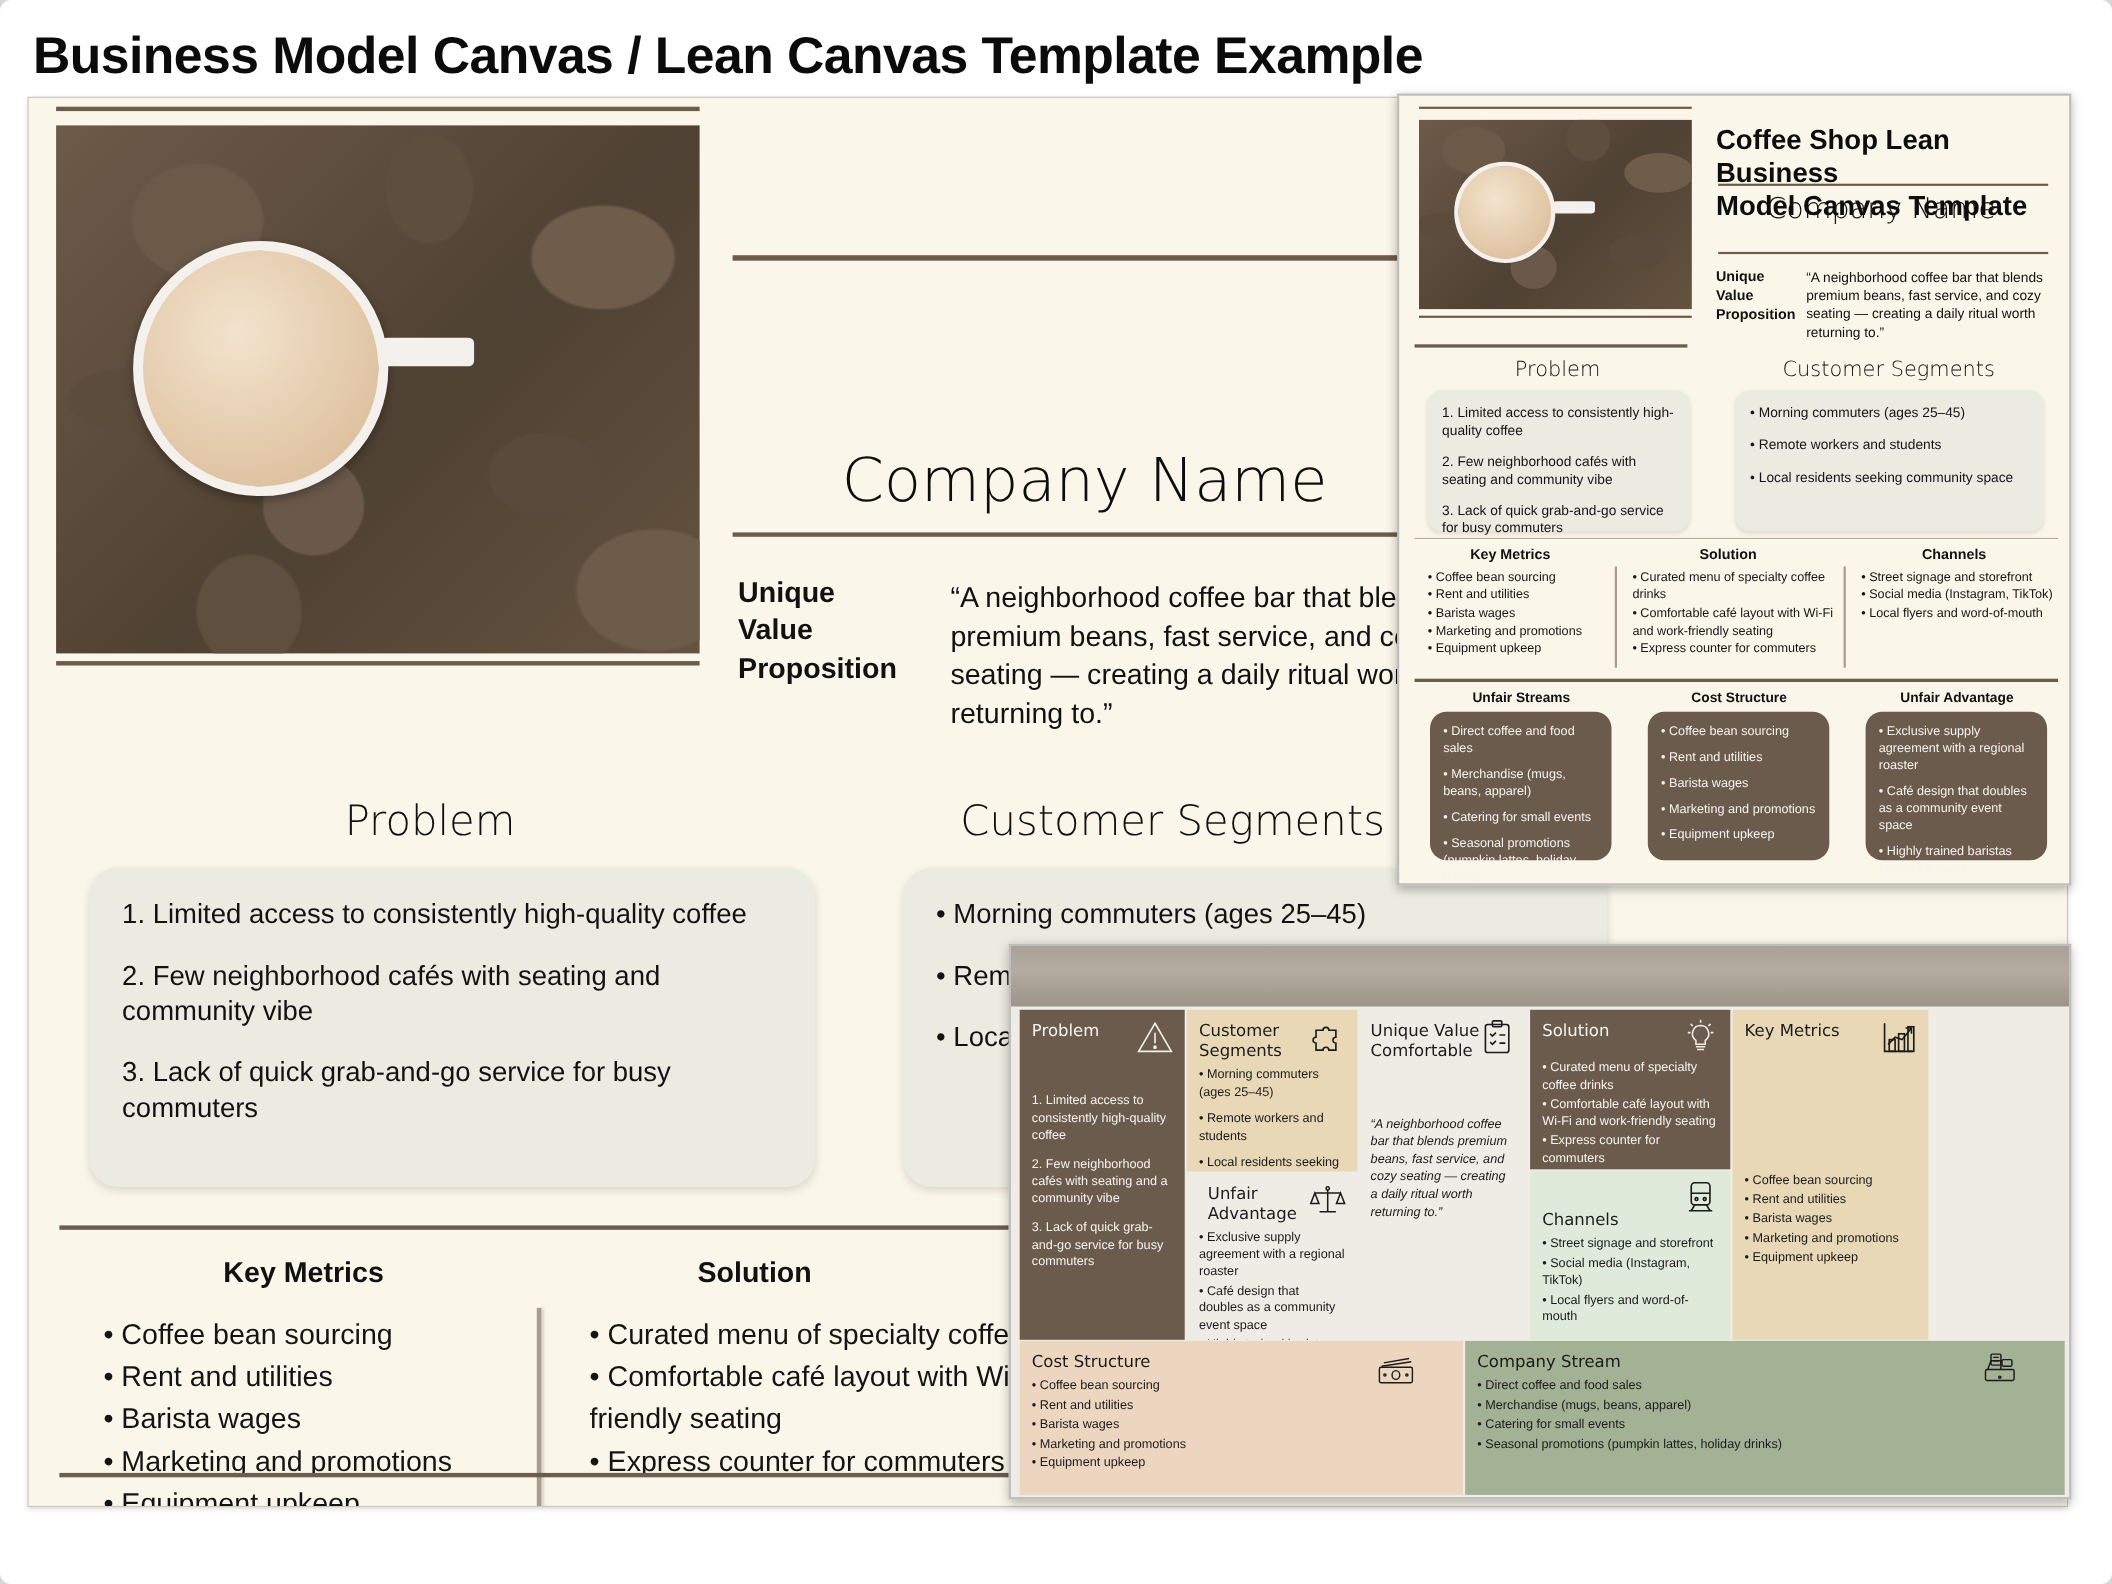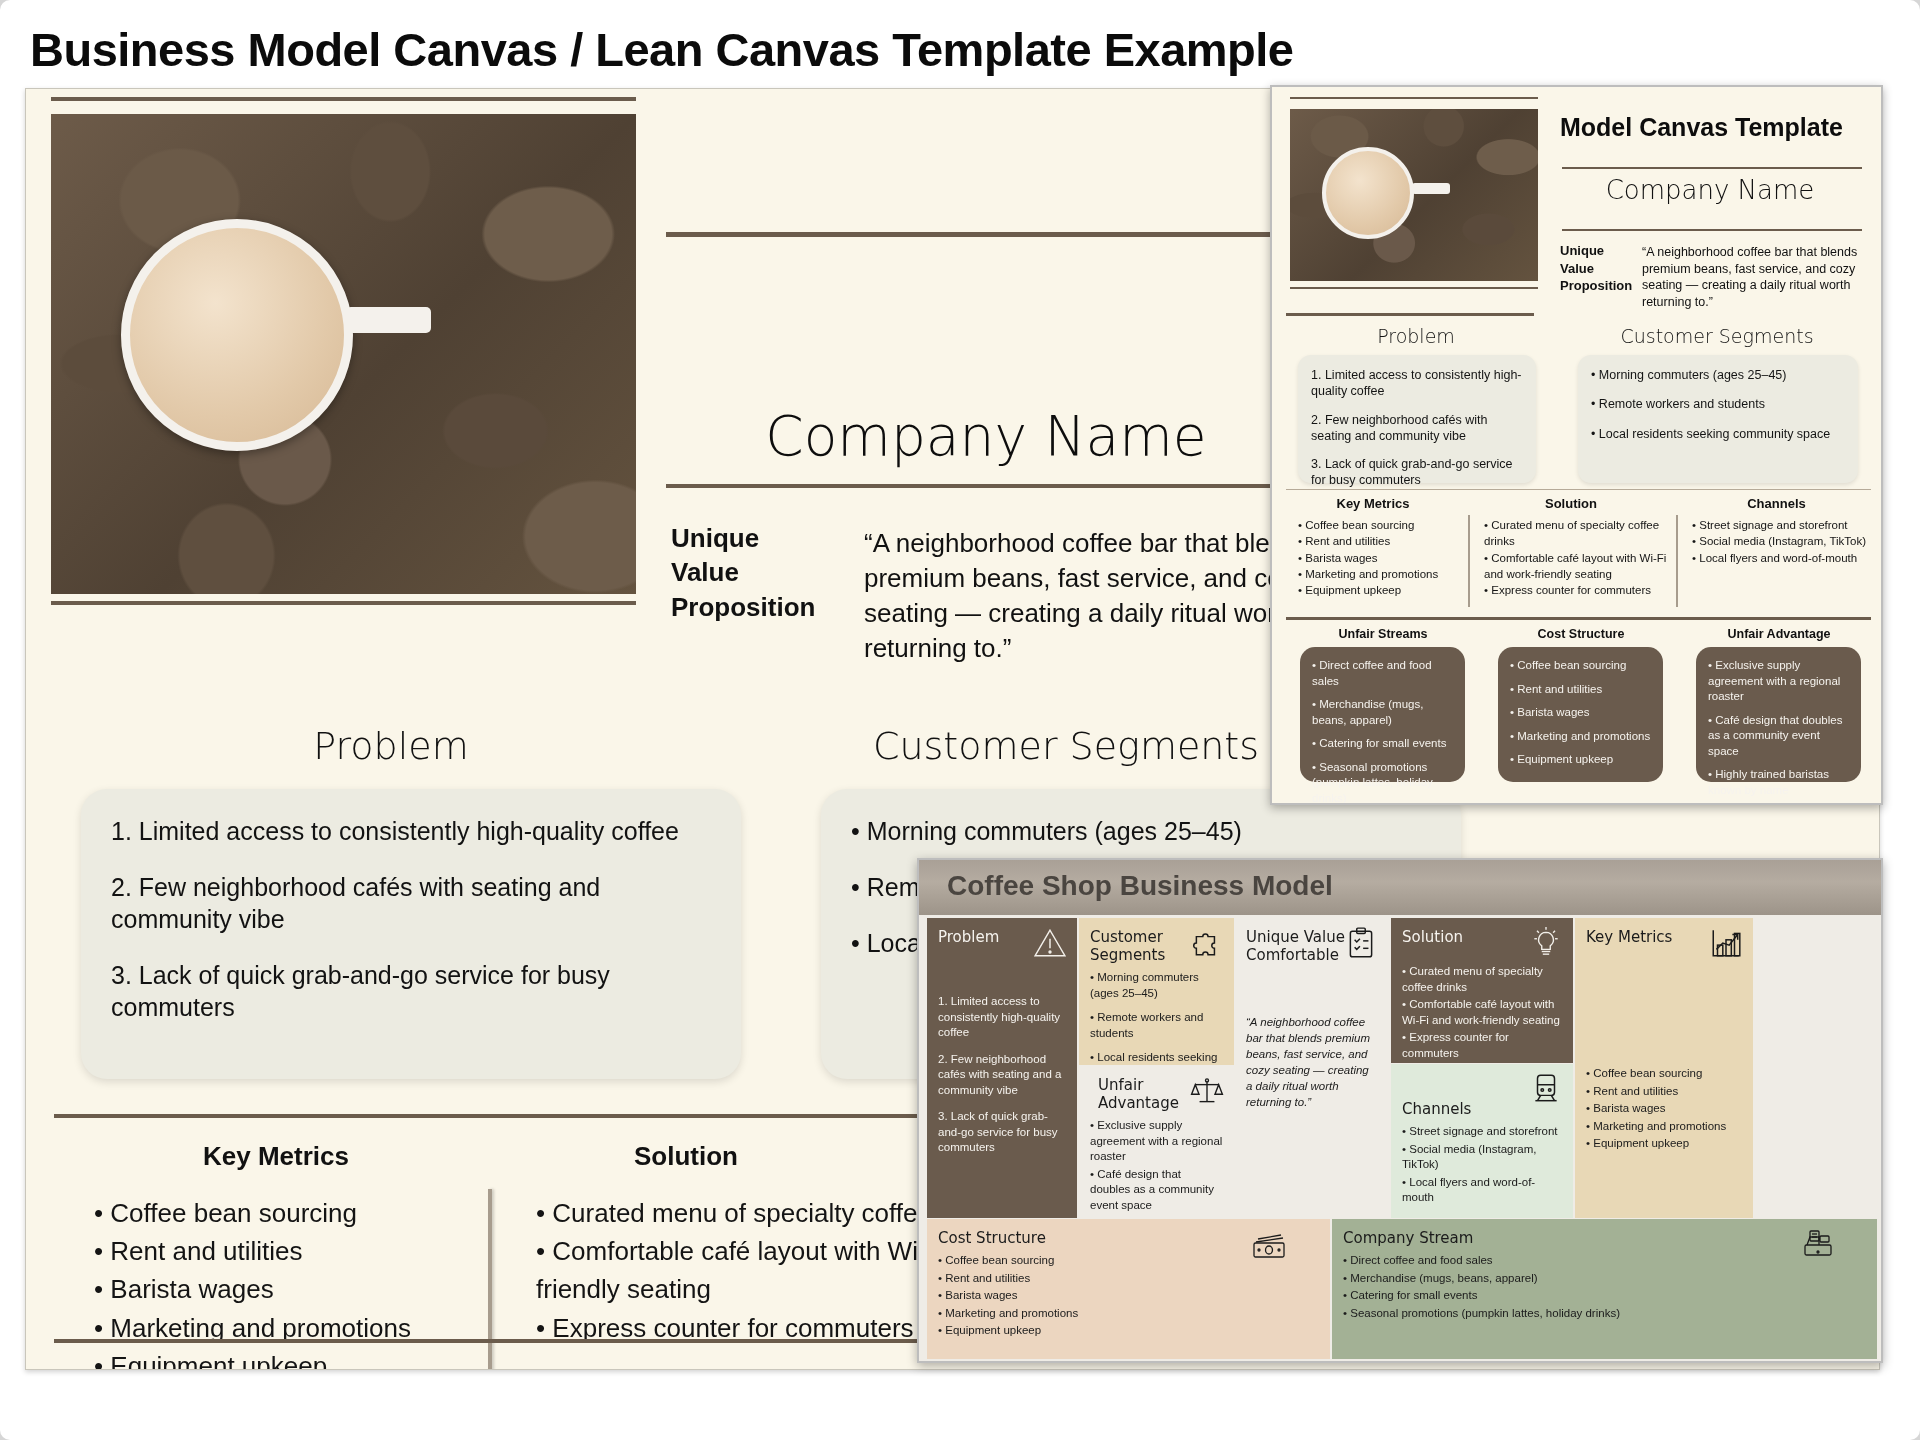--- a/index.html
+++ b/index.html
@@ -436,20 +436,21 @@
   <div class="lean-panel">
 
     <div class="lp-rule" style="left:18px; top:10px; width:248px;"></div>
     <div class="lp-photo">
       <div class="lp-cup"></div>
       <div class="lp-cup-handle"></div>
     </div>
     <div class="lp-rule" style="left:18px; top:200px; width:248px;"></div>
 
     <div class="lp-title">
+      <div>Coffee Shop Lean Business</div>
       <div>Model Canvas Template</div>
     </div>
     <div class="lp-rule" style="left:290px; top:80px; width:300px;"></div>
     <div class="lp-company">Company Name</div>
     <div class="lp-rule" style="left:290px; top:142px; width:300px;"></div>
 
     <div class="lp-uvp-label">
       <div>Unique</div>
       <div>Value</div>
       <div>Proposition</div>
@@ -531,21 +532,20 @@
       <ul>
         <li>Exclusive supply agreement with a regional roaster</li>
         <li>Café design that doubles as a community event space</li>
         <li>Highly trained baristas known by name</li>
       </ul>
     </div>
   </div>
 
   <div class="bm-panel">
     <div class="bm-header"></div>
-    <div class="bm-header-title">Coffee Shop Business Model</div>
 
     <div class="bm-cell bm-dark" style="left:8px; top:58px; width:150px; height:300px;">
       <h4>Problem</h4>
       <div class="bm-prob-list" style="margin-top:48px;">
         <p>1. Limited access to consistently high-quality coffee</p>
         <p>2. Few neighborhood cafés with seating and a community vibe</p>
         <p>3. Lack of quick grab-and-go service for busy commuters</p>
       </div>
       <div class="bm-icon light">
         <svg viewBox="0 0 32 32" fill="none" stroke="currentColor" stroke-width="1.4">

